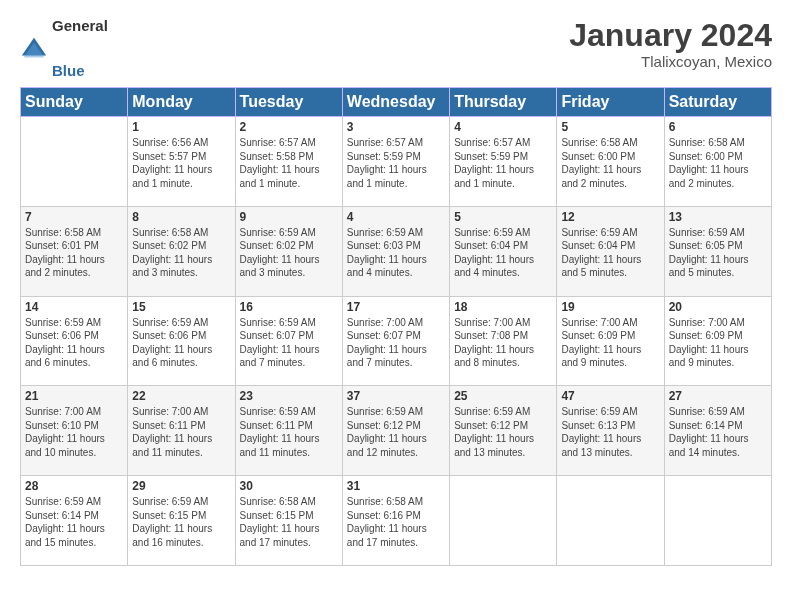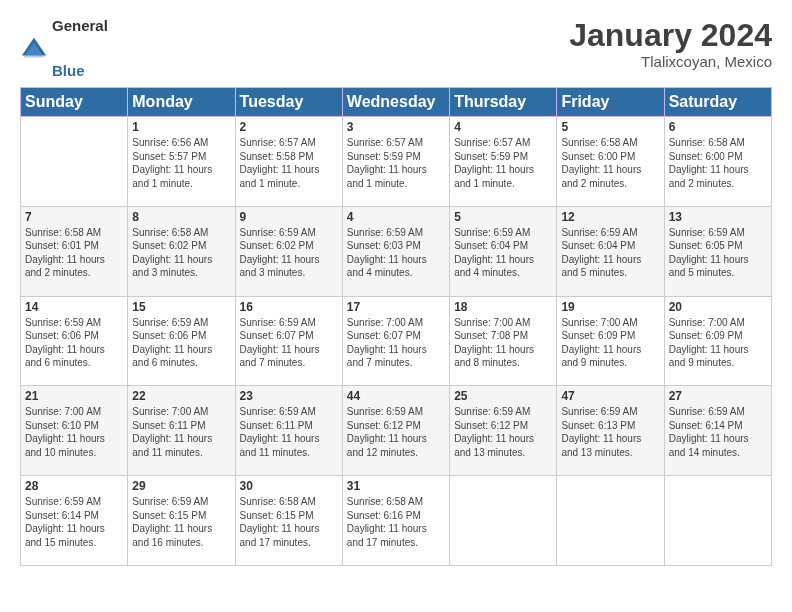--- a/index.html
+++ b/index.html
@@ -332,21 +332,21 @@
       </td>
           <td>
         <span class="day-num">23</span>
         <div class="day-info">
           <span>Sunrise: 6:59 AM</span><br>
           <span>Sunset: 6:11 PM</span><br>
           <span>Daylight: 11 hours and 11 minutes.</span>
         </div>
       </td>
           <td>
-        <span class="day-num">44</span>
+        <span class="day-num">37</span>
         <div class="day-info">
           <span>Sunrise: 6:59 AM</span><br>
           <span>Sunset: 6:12 PM</span><br>
           <span>Daylight: 11 hours and 12 minutes.</span>
         </div>
       </td>
           <td>
         <span class="day-num">25</span>
         <div class="day-info">
           <span>Sunrise: 6:59 AM</span><br>

